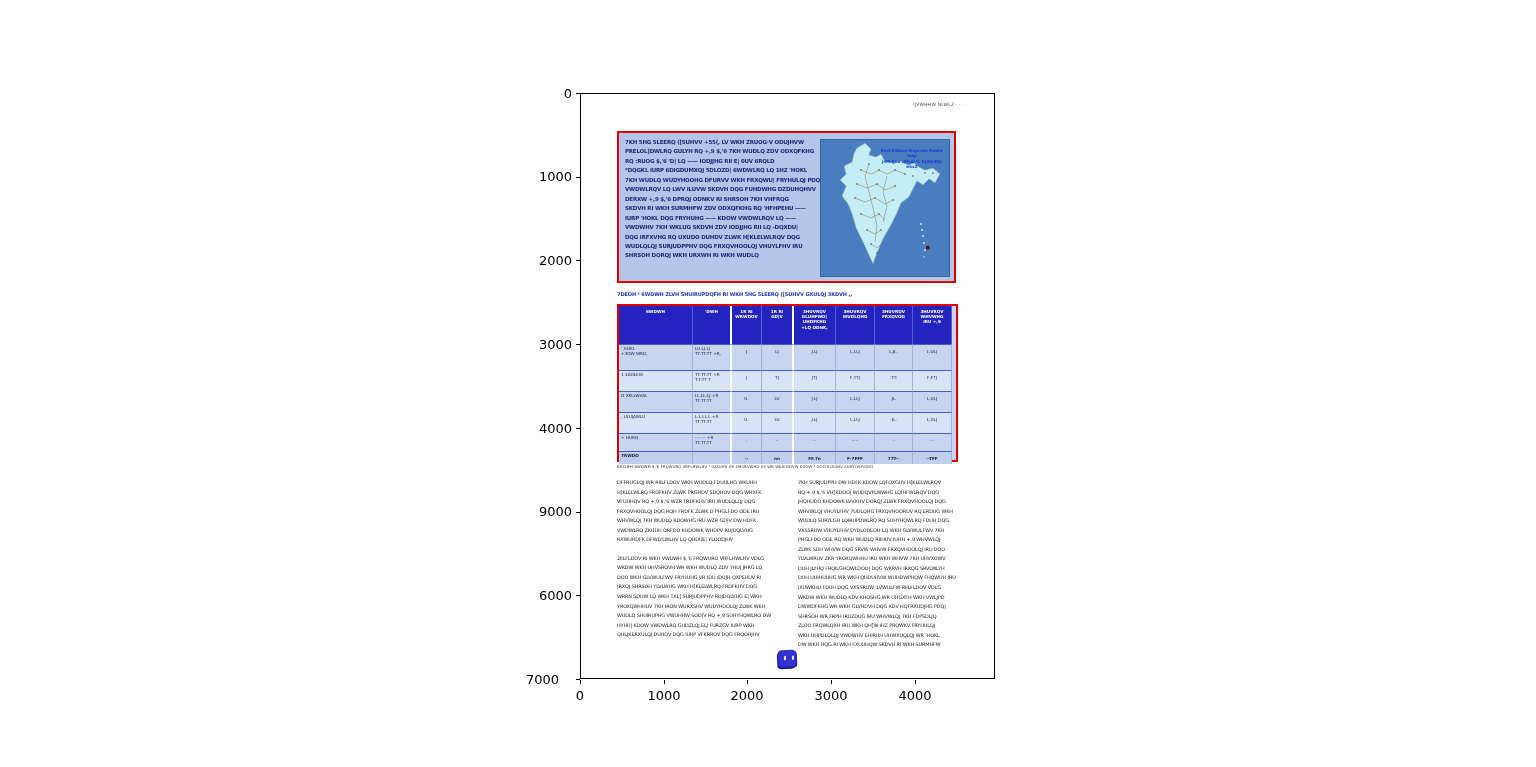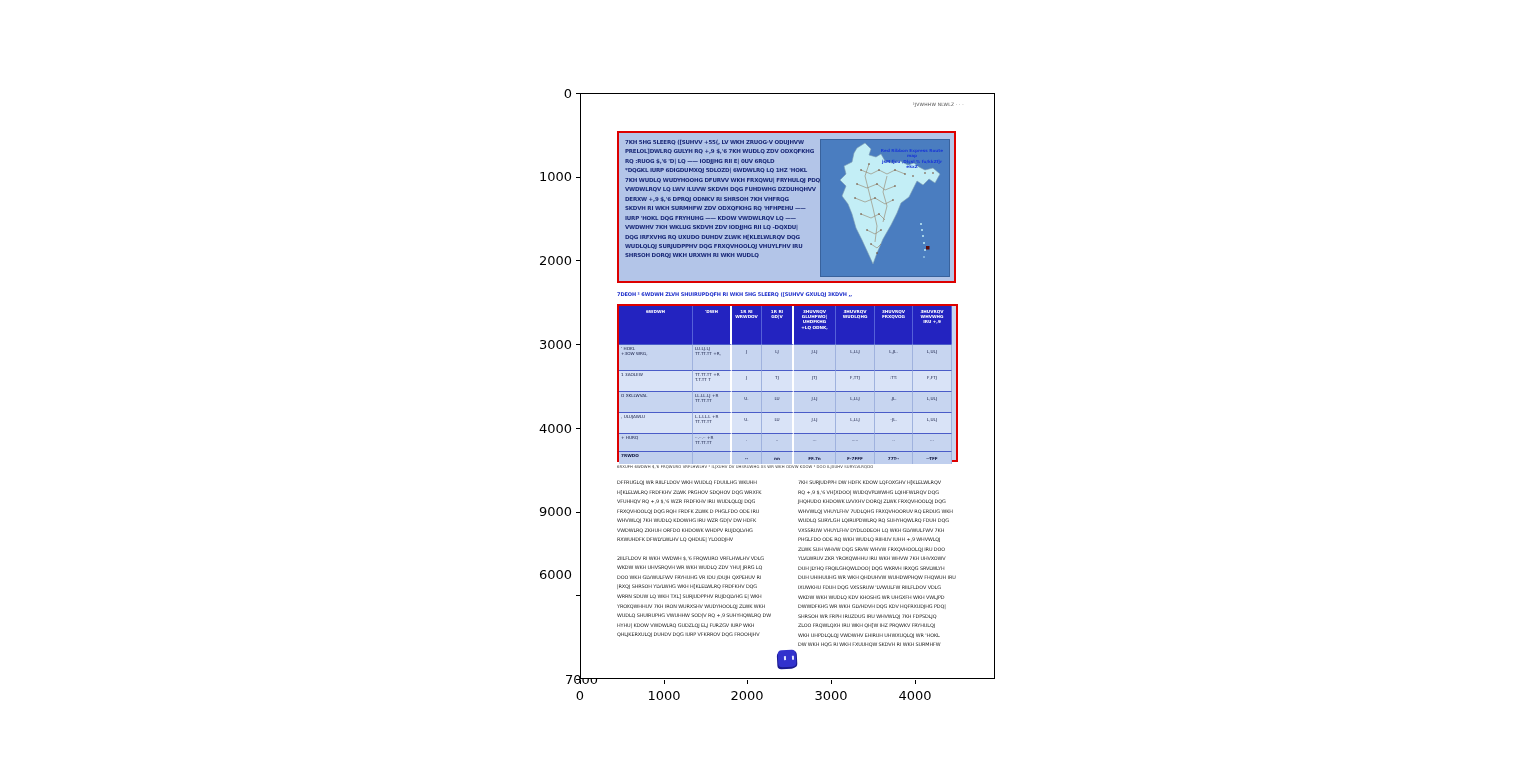--- a/index.html
+++ b/index.html
@@ -71,22 +71,22 @@
   <span class="ytick-mark" style="left:576px;top:428px"></span>
   <span class="ytick-mark" style="left:576px;top:512px"></span>
   <span class="ytick-mark" style="left:576px;top:595px"></span>
   <span class="ytick-mark" style="left:576px;top:679px"></span>
   <span class="ytick-label" style="left:526px;top:87px">0</span>
   <span class="ytick-label" style="left:526px;top:170px">1000</span>
   <span class="ytick-label" style="left:526px;top:254px">2000</span>
   <span class="ytick-label" style="left:526px;top:338px">3000</span>
   <span class="ytick-label" style="left:526px;top:422px">4000</span>
   <span class="ytick-label" style="left:526px;top:505px">9000</span>
-  <span class="ytick-label" style="left:526px;top:568px">6000</span>
-  <span class="ytick-label" style="left:552px;top:673px">7000</span>
+  <span class="ytick-label" style="left:526px;top:589px">6000</span>
+  <span class="ytick-label" style="left:513px;top:673px">7000</span>
 
   <span class="xtick-mark" style="left:580px;top:680px"></span>
   <span class="xtick-mark" style="left:664px;top:680px"></span>
   <span class="xtick-mark" style="left:747px;top:680px"></span>
   <span class="xtick-mark" style="left:831px;top:680px"></span>
   <span class="xtick-mark" style="left:915px;top:680px"></span>
   <span class="xtick-label" style="left:557px;top:689px">0</span>
   <span class="xtick-label" style="left:641px;top:689px">1000</span>
   <span class="xtick-label" style="left:724px;top:689px">2000</span>
   <span class="xtick-label" style="left:808px;top:689px">3000</span>

